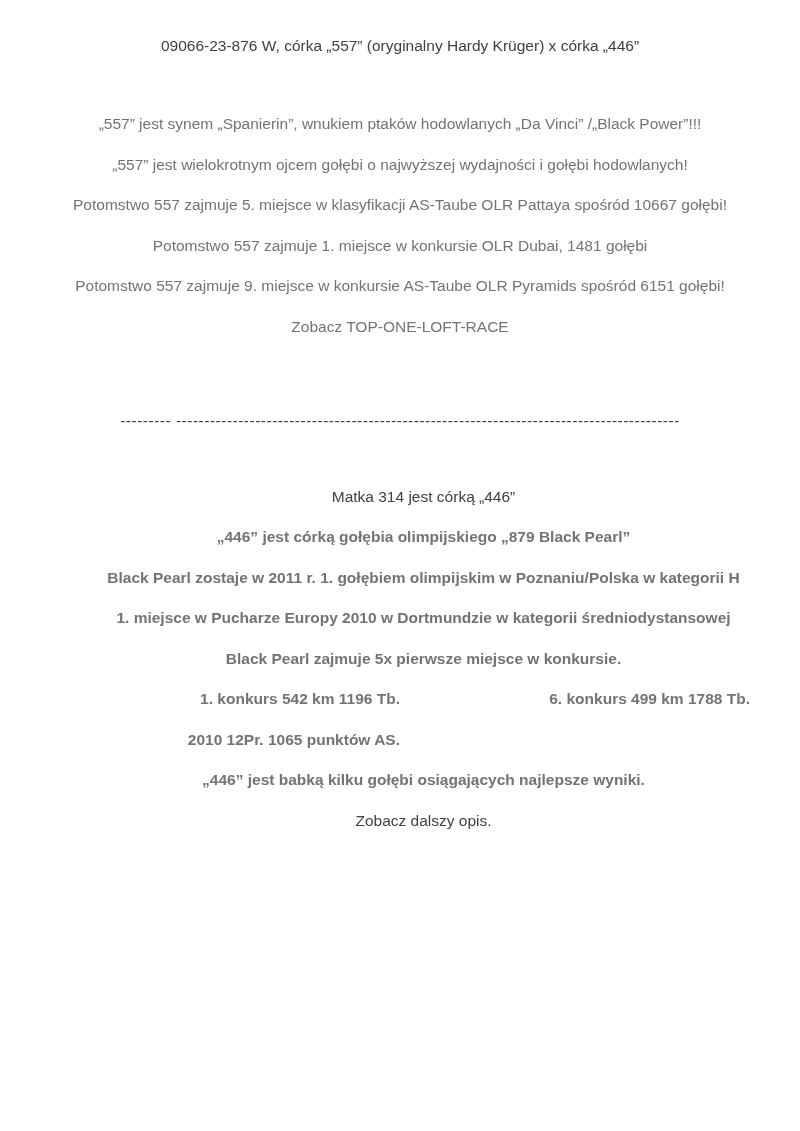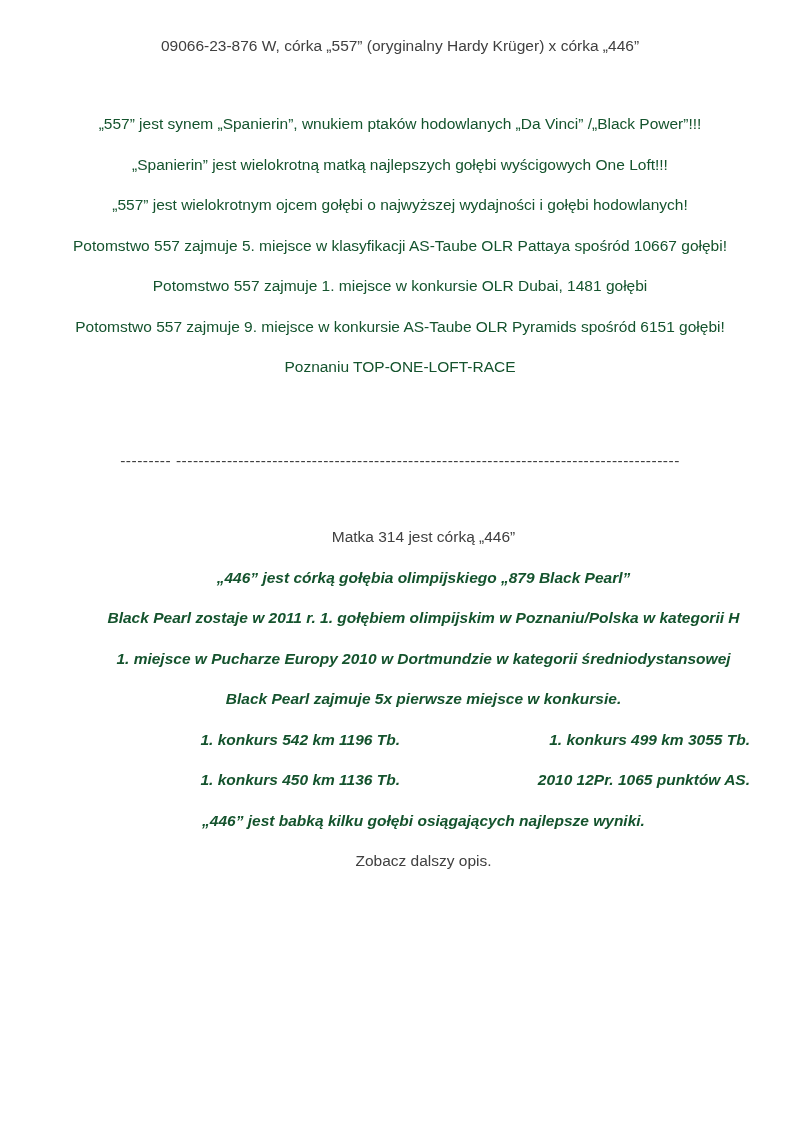--- a/index.html
+++ b/index.html
@@ -17,22 +17,22 @@
     font-family: "Liberation Sans", sans-serif;
     overflow: hidden;
   }
   p {
     margin: 0;
     text-align: center;
     font-size: 15.5px;
     line-height: 20px;
   }
   .black { color: #404040; }
-  .red   { color: #14532d; }
-  .bold  { font-weight: bold; font-style: italic; }
+  .red   { color: #737373; }
+  .bold  { font-weight: bold; }
 
   .title {
     margin-bottom: 58px;
   }
   .top-section p {
     margin-bottom: 20.5px;
   }
   .separator {
     margin-top: 74px;
     margin-bottom: 56px;
@@ -61,44 +61,42 @@
 </style>
 </head>
 <body>
 
 <div class="page">
 
   <p class="title black">09066-23-876 W, córka „557” (oryginalny Hardy Krüger) x córka „446”</p>
 
   <div class="top-section">
     <p class="red">„557” jest synem „Spanierin”, wnukiem ptaków hodowlanych „Da Vinci” /„Black Power”!!!</p>
-    <p class="red">„Spanierin” jest wielokrotną matką najlepszych gołębi wyścigowych One Loft!!!</p>
     <p class="red">„557” jest wielokrotnym ojcem gołębi o najwyższej wydajności i gołębi hodowlanych!</p>
     <p class="red">Potomstwo 557 zajmuje 5. miejsce w klasyfikacji AS-Taube OLR Pattaya spośród  10667 gołębi!</p>
     <p class="red">Potomstwo 557 zajmuje 1. miejsce w konkursie OLR Dubai, 1481 gołębi</p>
     <p class="red">Potomstwo 557 zajmuje 9. miejsce w konkursie AS-Taube OLR Pyramids spośród 6151 gołębi!</p>
-    <p class="red">Poznaniu TOP-ONE-LOFT-RACE</p>
+    <p class="red">Zobacz TOP-ONE-LOFT-RACE</p>
   </div>
 
   <p class="separator black">--------- -----------------------------------------------------------------------------------------</p>
 
   <div class="bottom-section">
     <p class="intro black">Matka 314 jest córką „446”</p>
 
     <p class="red bold">„446” jest córką gołębia olimpijskiego „879 Black Pearl”</p>
     <p class="red bold">Black Pearl zostaje w 2011 r.  1. gołębiem olimpijskim w Poznaniu/Polska w kategorii H</p>
     <p class="red bold">1. miejsce w Pucharze Europy 2010 w Dortmundzie w kategorii średniodystansowej</p>
     <p class="red bold">Black Pearl zajmuje 5x pierwsze miejsce w konkursie.</p>
 
     <div class="results-row">
       <span class="red bold">1. konkurs 542 km 1196 Tb.</span>
-      <span class="red bold">1. konkurs 499 km 3055 Tb.</span>
+      <span class="red bold">6. konkurs 499 km 1788 Tb.</span>
     </div>
     <div class="results-row">
-      <span class="red bold">1. konkurs 450 km 1136 Tb.</span>
       <span class="red bold">2010 12Pr. 1065 punktów AS.</span>
     </div>
 
     <p class="red bold">„446” jest babką kilku gołębi osiągających najlepsze wyniki.</p>
     <p class="black">Zobacz dalszy opis.</p>
   </div>
 
 </div>
 
 </body></html>

